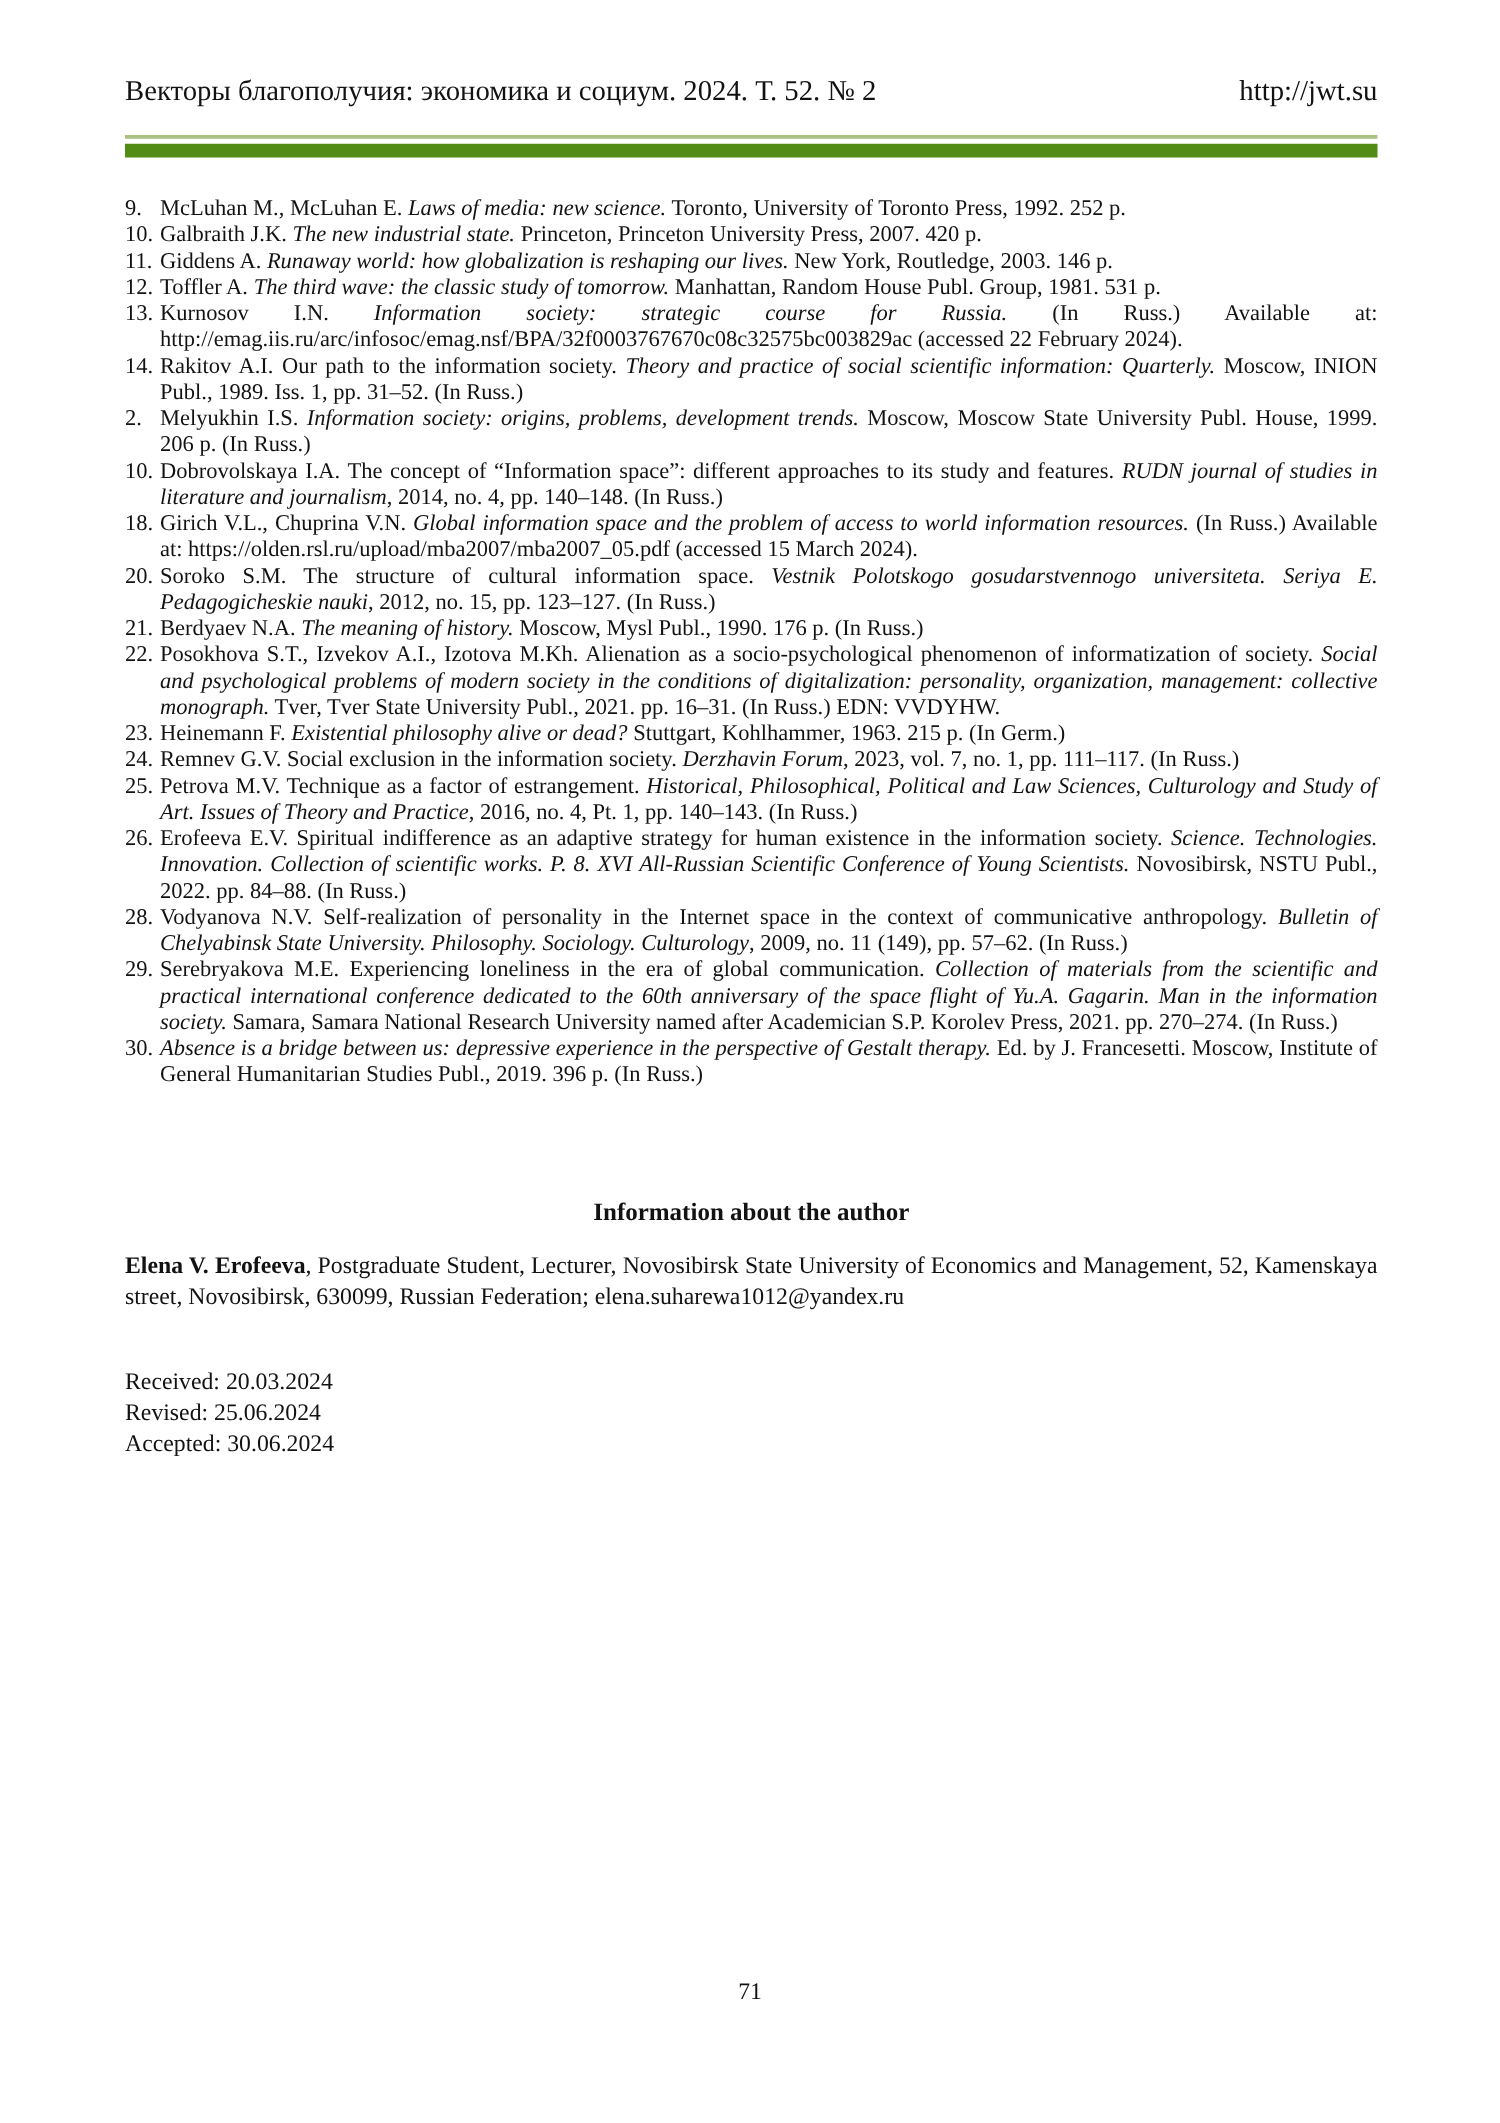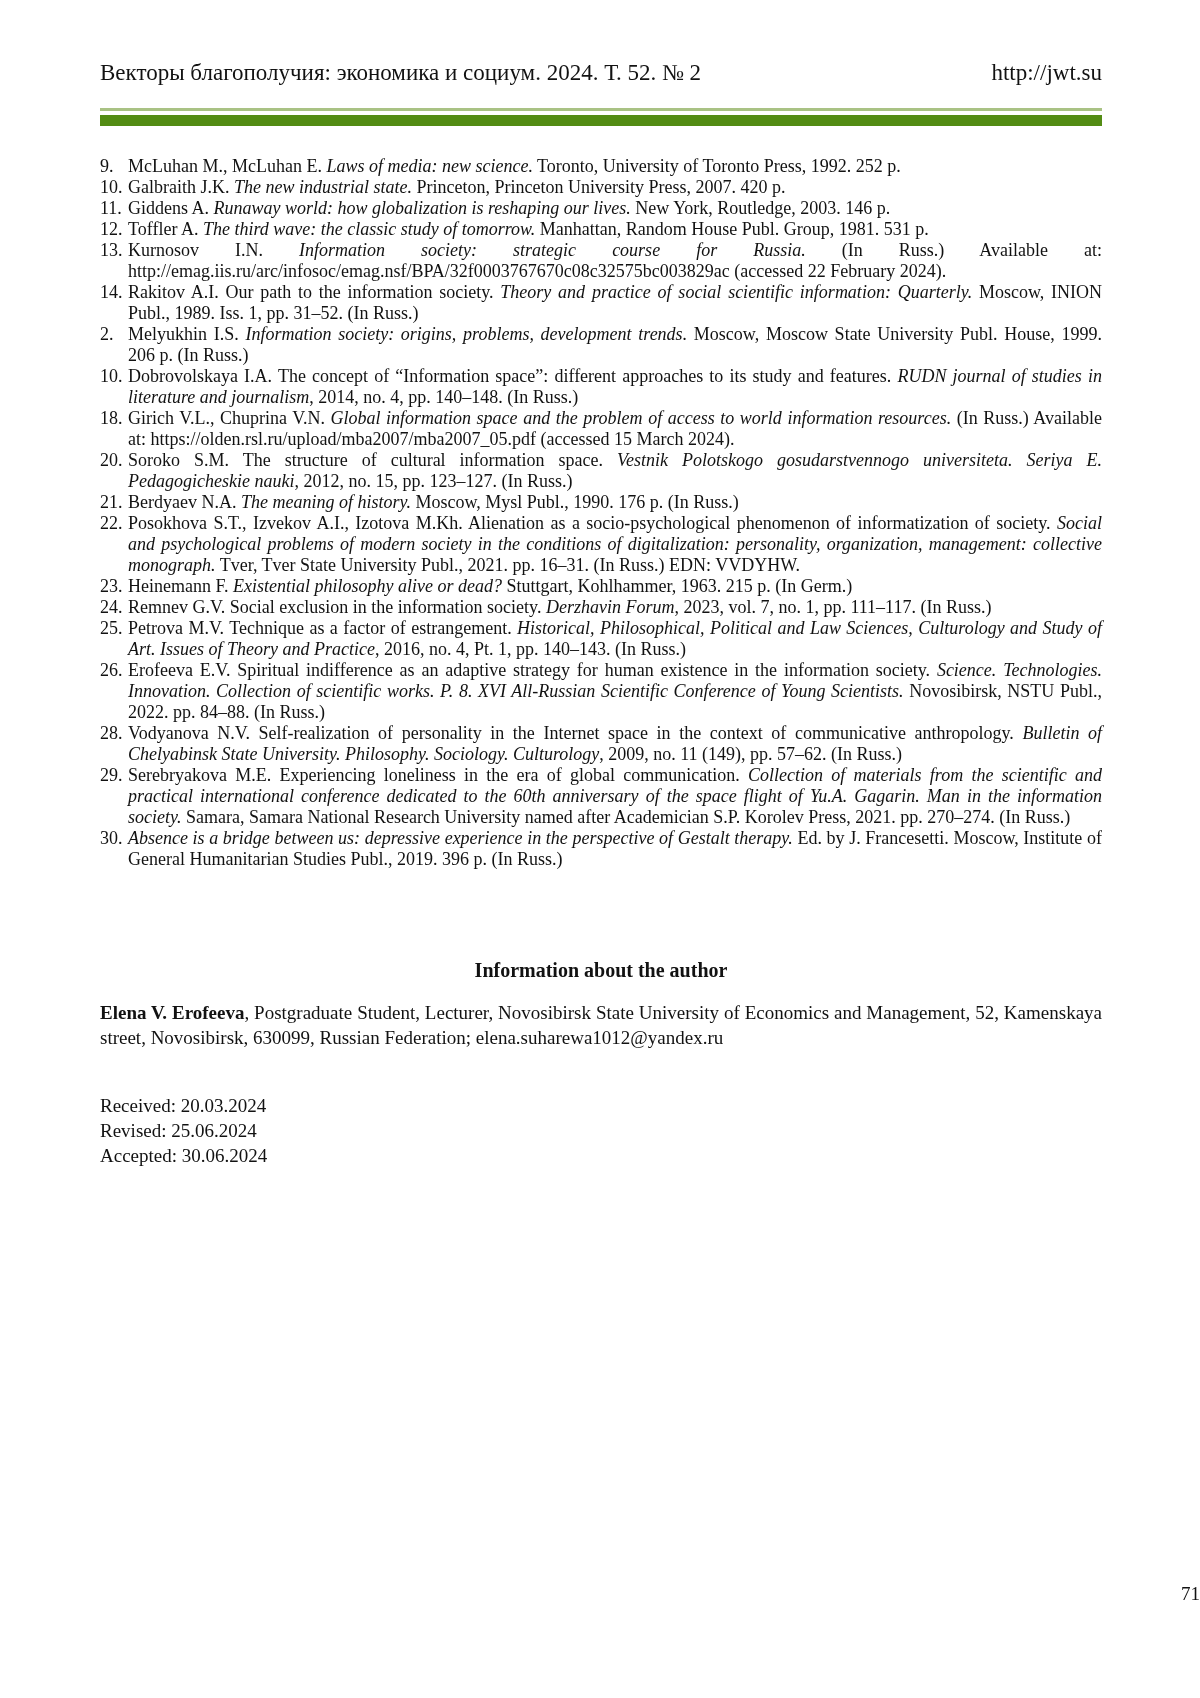--- a/index.html
+++ b/index.html
@@ -65,21 +65,21 @@
   .dates {
     margin-top: 43px;
     font-size: 19px;
     line-height: 25px;
   }
   .pageno {
     position: absolute;
     left: 0;
     top: 1583px;
     width: 1200px;
-    text-align: right;
+    text-align: center;
     font-size: 19px;
   }
 </style>
 </head>
 <body>
 
 <div class="page">
 
   <div class="header">
     <span>Векторы благополучия: экономика и социум. 2024. Т. 52. № 2</span>

